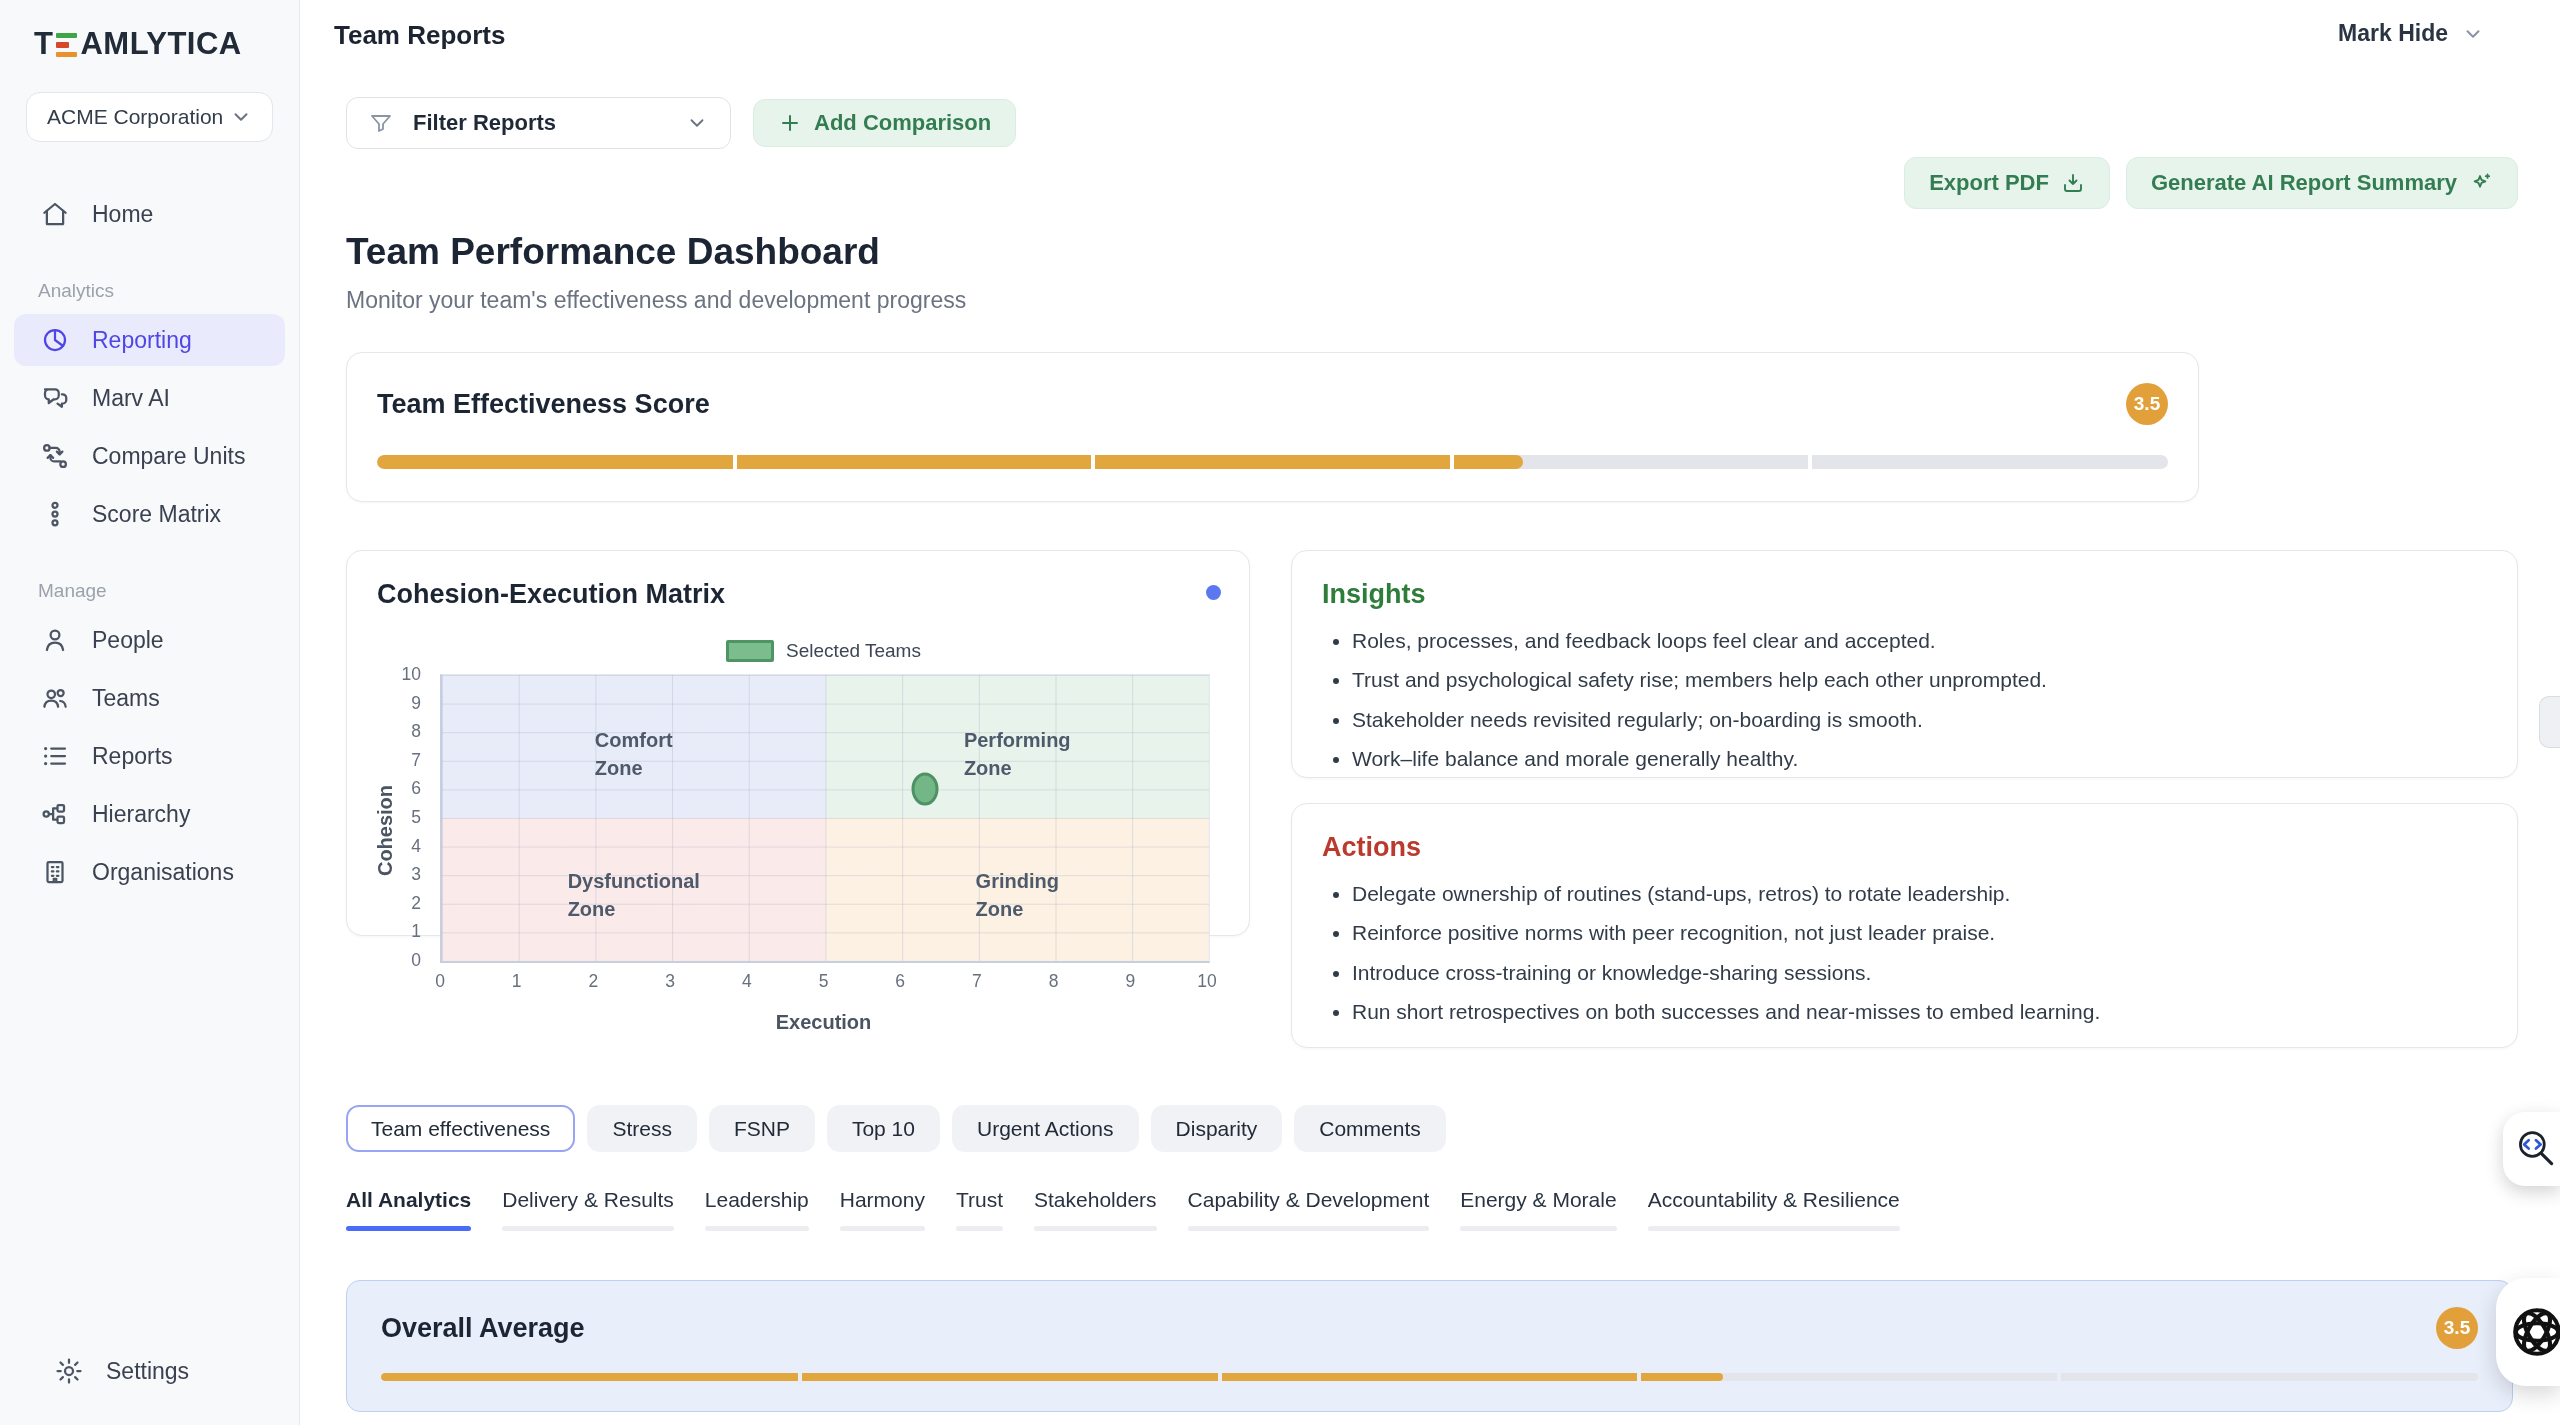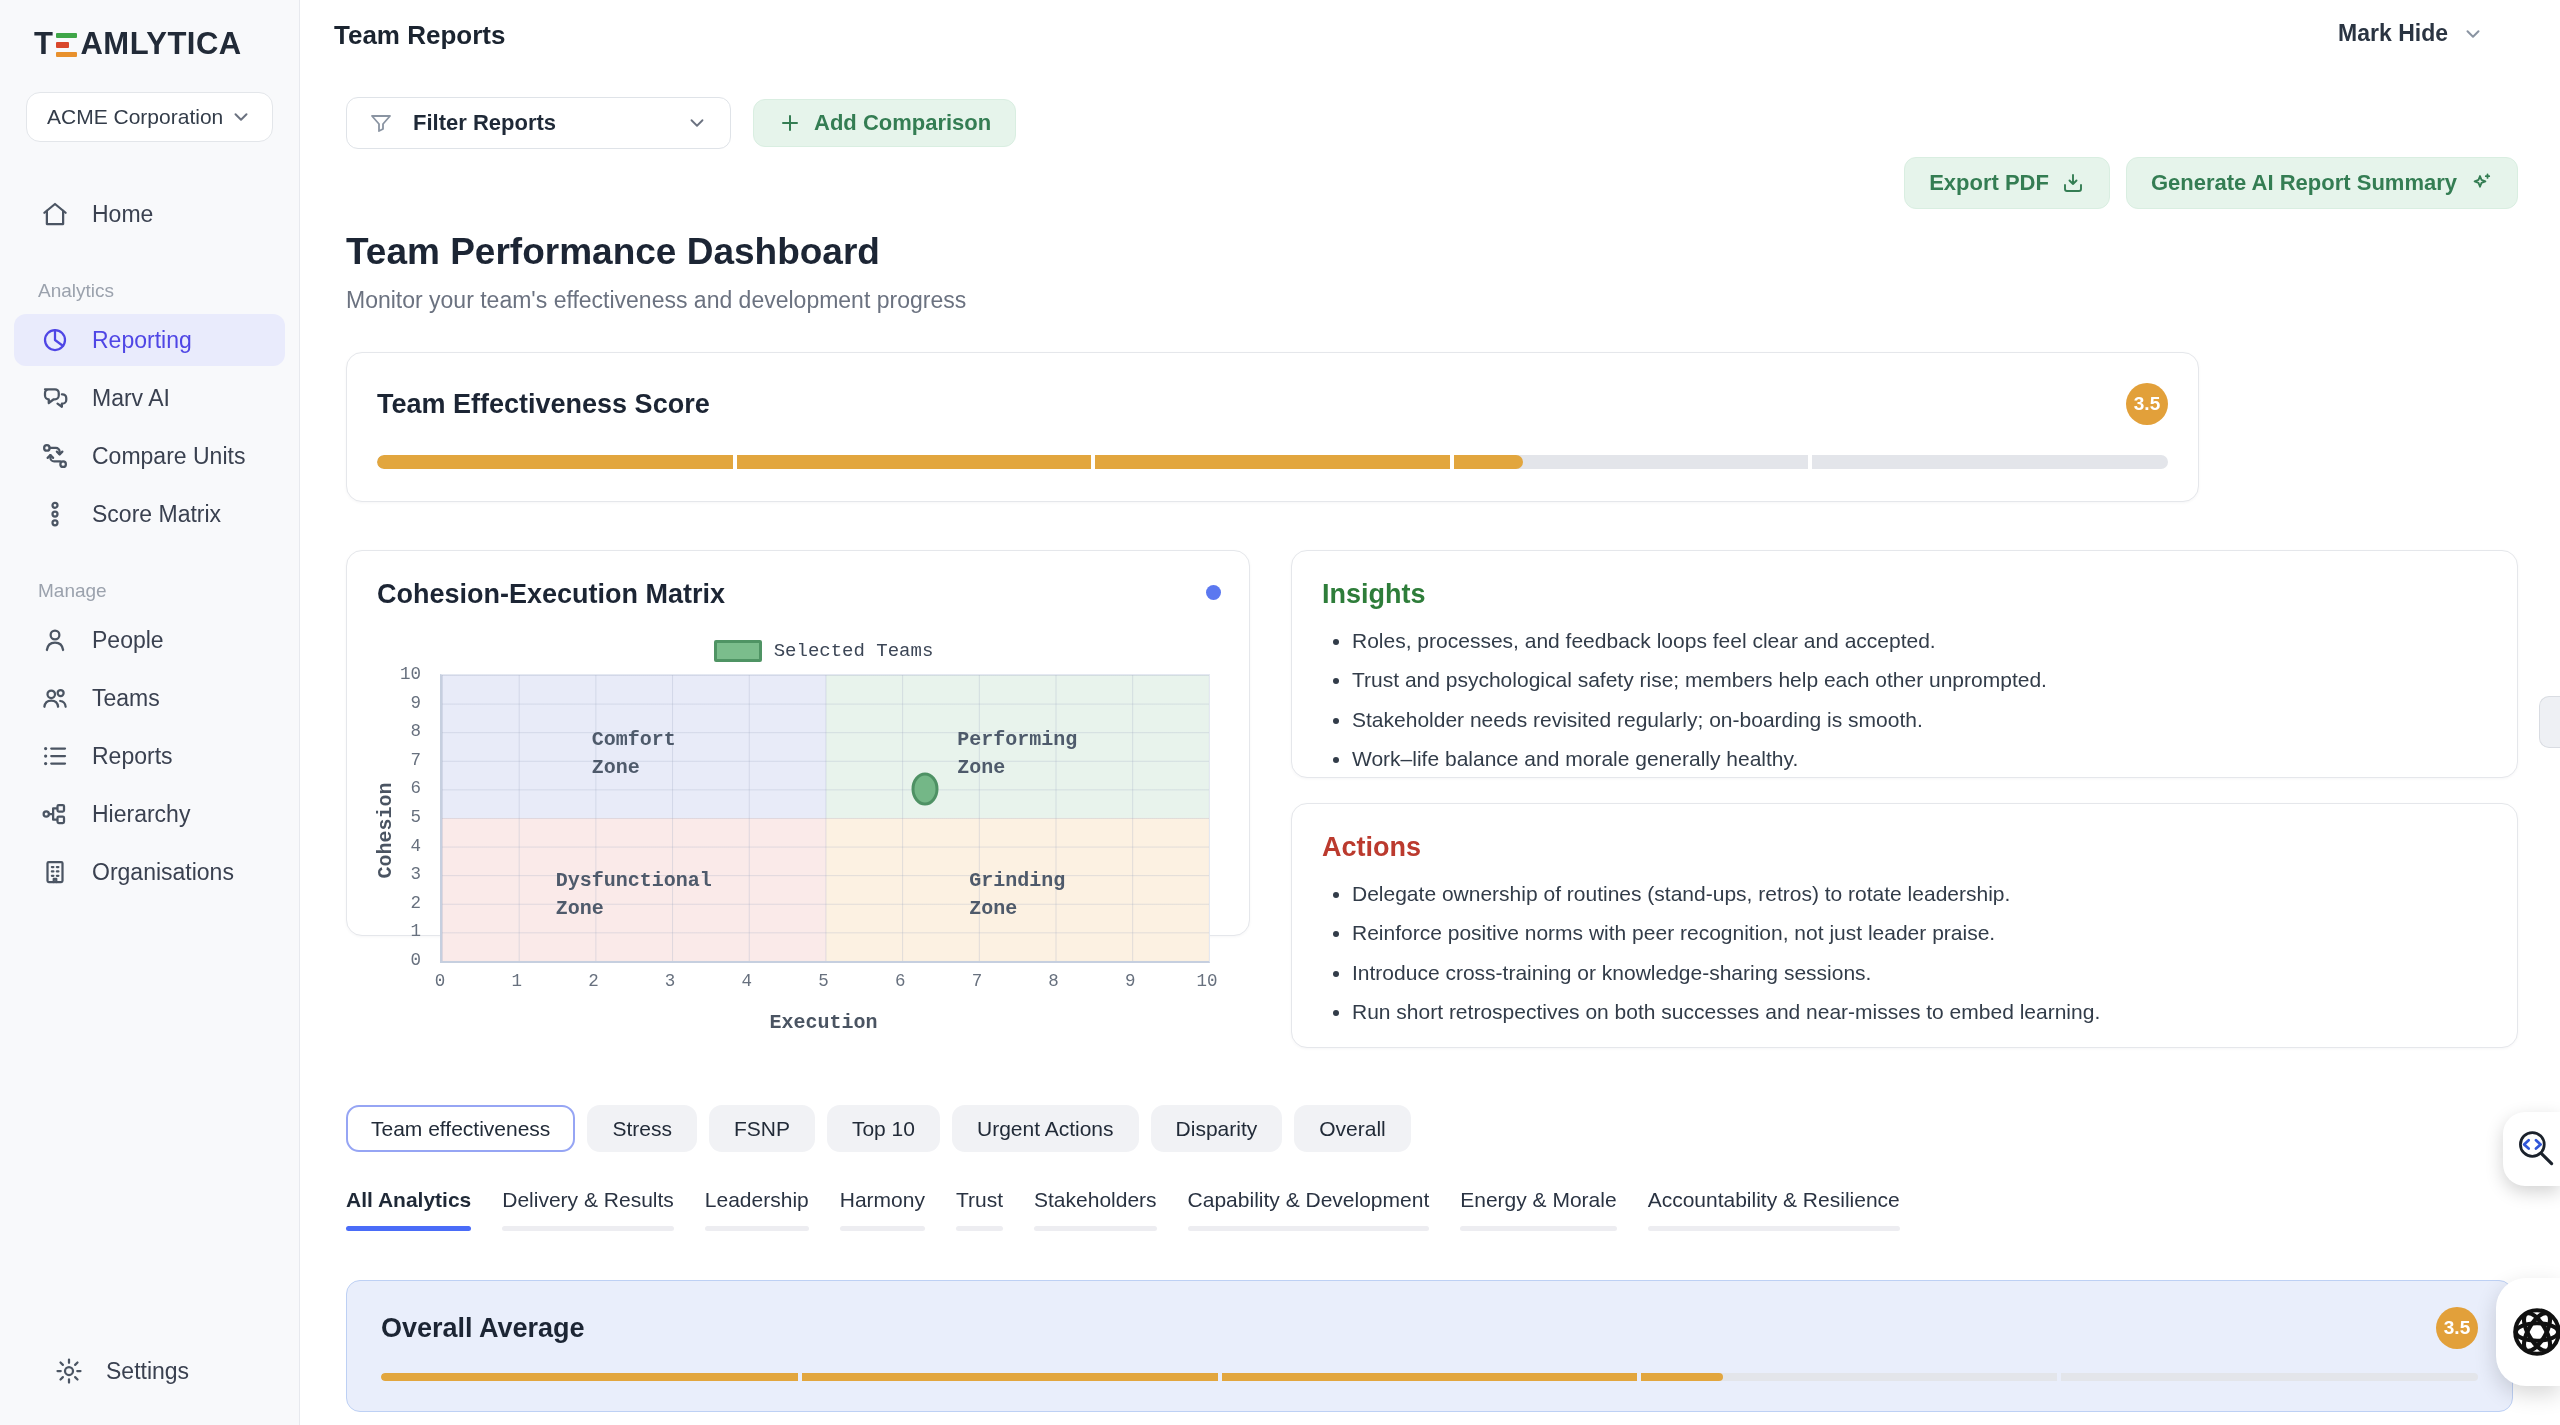--- a/index.html
+++ b/index.html
@@ -72,21 +72,21 @@
   .bar .fill{position:absolute;left:0;top:0;bottom:0;background:#e2a63e;border-radius:inherit;}
   .bar .gap{position:absolute;top:0;bottom:0;width:4px;background:var(--gapc);transform:translateX(-50%);}
   .bar-lg{margin-top:30px;height:14px;border-radius:7px;}
   .bar-sm{margin-top:24px;height:8px;border-radius:4px;--gapc:#e9eefb;}
 
   .grid-row{margin-top:48px;display:flex;gap:41px;align-items:flex-start;}
 
   
   .matrix{width:904px;height:386px;box-sizing:border-box;padding:28px 30px;position:relative;}
   .matrix .bluedot{position:absolute;top:34px;right:28px;width:15px;height:15px;border-radius:50%;background:#5b78f0;}
-  .chart{position:relative;margin-top:6px;font-family:Liberation Mono, monospace;}
+  .chart{position:relative;margin-top:6px;}
   .legend{margin:30px 0 12px 63px;width:767px;display:flex;justify-content:center;align-items:center;gap:12px;}
   .legend .swatch{width:48px;height:22px;border-radius:2px;box-sizing:border-box;}
   .legend .legend-label{font-size:19px;color:#3c4656;}
   .plot-row{position:relative;display:flex;}
   .yticks{position:relative;width:50px;margin-right:13px;height:286px;}
   .yticks span{position:absolute;right:6px;font-size:17.5px;color:#67707e;}
   .plot{position:relative;width:767px;height:286px;border:1px solid #e4e8f1;
         border-left:2px solid #c6cfdf;border-bottom:2px solid #c6cfdf;box-sizing:content-box;}
   .zone{position:absolute;}
   .gridlines{position:absolute;inset:0;
@@ -429,21 +429,21 @@
         </div>
       </div>
 
       <div class="pills" id="report-tabs">
           <button class="pill active">Team effectiveness</button>
           <button class="pill">Stress</button>
           <button class="pill">FSNP</button>
           <button class="pill">Top 10</button>
           <button class="pill">Urgent Actions</button>
           <button class="pill">Disparity</button>
-          <button class="pill">Overall</button>
+          <button class="pill">Comments</button>
         </div>
       <div class="cats" id="category-tabs">
           <div class="cat active"><span>All Analytics</span><div class="underline"></div></div>
           <div class="cat"><span>Delivery &amp; Results</span><div class="underline"></div></div>
           <div class="cat"><span>Leadership</span><div class="underline"></div></div>
           <div class="cat"><span>Harmony</span><div class="underline"></div></div>
           <div class="cat"><span>Trust</span><div class="underline"></div></div>
           <div class="cat"><span>Stakeholders</span><div class="underline"></div></div>
           <div class="cat"><span>Capability &amp; Development</span><div class="underline"></div></div>
           <div class="cat"><span>Energy &amp; Morale</span><div class="underline"></div></div>

